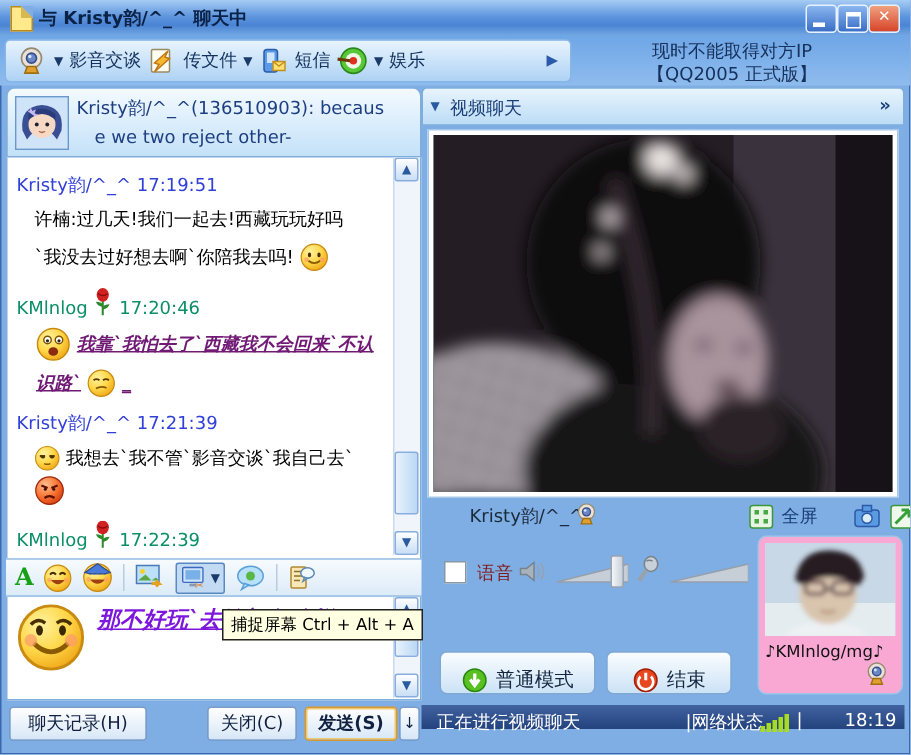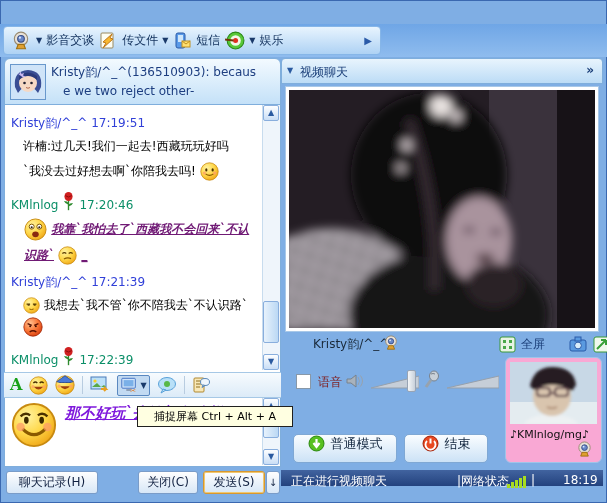--- a/index.html
+++ b/index.html
@@ -57,27 +57,27 @@
   .vsep{width:1px;height:18px;background:#B8CCE0;}
   .capbtn{display:flex;align-items:center;background:#C2DAF2;border:1px solid #5A88C0;border-radius:2px;padding:1px 2px;gap:2px;}
   .a-ico{font-size:16px;font-weight:bold;color:#18A018;font-family:"DejaVu Serif",serif;line-height:16px;}
   
   .inputarea{position:absolute;left:4px;top:398px;width:277px;height:69px;background:#fff;box-sizing:border-box;
     border:1px solid #7FAEDC;border-top:none;overflow:hidden;}
   .in-flow{position:absolute;left:0;top:0;width:256px;padding:4px;box-sizing:border-box;
     color:#7E17DC;font-size:15px;font-weight:bold;font-style:italic;line-height:22px;}
   .in-flow .bigemo{float:left;margin:0 8px 2px 2px;}
   .in-flow .ptxt{text-decoration:underline;}
-  .tooltip{position:absolute;left:137px;top:406px;background:#FFFFE1;border:1px solid #202020;
-    font-size:11px;color:#000;padding:2px 16px;white-space:nowrap;font-style:normal;font-weight:normal;z-index:30;}
+  .tooltip{position:absolute;left:148px;top:406px;background:#FFFFE1;border:1px solid #202020;
+    font-size:11px;color:#000;padding:2px 5px;white-space:nowrap;font-style:normal;font-weight:normal;z-index:30;}
   
   .xpbtn{position:absolute;top:471px;height:23px;border:1px solid #7A9CC8;border-radius:3px;
     background:linear-gradient(180deg,#FEFEFE,#D7E7F7);font-size:12px;color:#102040;
     text-align:center;line-height:21px;box-sizing:border-box;font-family:"DejaVu Sans",sans-serif;}
-  .xpbtn.default{border:1px solid #D89830;box-shadow:0 0 0 1px #F0C870 inset;}
+  .xpbtn.default{border:1px solid #D89830;box-shadow:0 0 0 1px #F0C870 inset;font-weight:bold;}
   
   .vheader{position:absolute;left:281px;top:58px;width:322px;height:26px;box-sizing:border-box;
     border:1px solid #7FAEDC;border-radius:4px 4px 0 0;
     background:linear-gradient(180deg,#E8F4FD,#BCDCF6);}
   .vheader .vtitle{position:absolute;left:18px;top:5px;font-size:12px;color:#1A3E78;text-align:right;}
   .vheader .collapse{position:absolute;left:5px;top:7px;font-size:8px;color:#2A5AA0;}
   .vheader .more{position:absolute;right:8px;top:4px;font-size:12px;font-weight:bold;color:#1A3E78;}
   .vframe{position:absolute;left:285px;top:86px;width:314px;height:246px;background:#fff;
     border:1px solid #A8C8E8;box-sizing:border-box;}
   .vfeed{position:absolute;left:3px;top:3px;width:306px;height:238px;background:#241d24;overflow:hidden;}
@@ -90,21 +90,21 @@
   .voice-label{position:absolute;left:37px;top:6px;font-size:12px;color:#7f1d1d;}
   .wedge{position:absolute;top:6px;height:15px;}
   .thumbv{position:absolute;top:2px;width:7px;height:20px;border:1px solid #98A4B4;border-radius:2px;
     background:linear-gradient(90deg,#F4F6F8,#C8D0DA);}
   .selfpanel{position:absolute;left:505px;top:357px;width:97px;height:106px;box-sizing:border-box;
     background:#f9a8d4;border:1px solid #A0C4E8;border-radius:6px;}
   .selfphoto{position:absolute;left:4px;top:4px;width:87px;height:62px;background:#CFDDE8;overflow:hidden;}
   .selflabel{position:absolute;left:4px;top:70px;font-size:11px;color:#111;}
   .modebtn{position:absolute;top:434px;height:29px;border:1px solid #7FA8D4;border-radius:5px;
     background:linear-gradient(180deg,#FAFDFF,#CCE2F6);font-size:13px;color:#12263E;
-    display:flex;align-items:flex-start;justify-content:center;gap:6px;box-sizing:border-box;}
+    display:flex;align-items:flex-end;justify-content:center;gap:6px;box-sizing:border-box;}
   
   .statusbar{position:absolute;left:281px;top:470px;width:322px;height:16px;
     background:linear-gradient(180deg,#41639F,#23427E);color:#fff;font-size:12px;}
   .statusbar .st{position:absolute;left:10px;top:3px;}
   .statusbar .nw{position:absolute;left:176px;top:3px;}
   .statusbar .sep2{position:absolute;left:250px;top:3px;}
   .statusbar .tm{position:absolute;left:282px;top:3px;}
   .sigbars{position:absolute;left:226px;top:6px;width:20px;height:12px;}
   .sigbars i{position:absolute;bottom:0;width:3px;background:#A8DC20;}
 </style>
@@ -175,20 +175,31 @@
       <circle cx="9" cy="7" r="6" fill="#E8E2D8" stroke="#988A70"></circle>
       <circle cx="9" cy="7" r="3" fill="#6A88C8" stroke="#384E88"></circle>
       <circle cx="8" cy="6" r="1" fill="#D8E8FF"></circle>
       <path d="M5 16 h8 l-1.5 -4 h-5 z" fill="#E0A030" stroke="#A07010"></path>
     </symbol>
   </defs>
 </svg>
 
 <div class="win">
 
+  <div class="titlebar">
+    <span class="note-ico"></span>
+    <span class="title-text">与 Kristy韵/^_^ 聊天中</span>
+    <span class="winbtn" style="right:49px">
+        <span class="minbar"></span>
+      </span>
+    <span class="winbtn" style="right:28px">
+        <span class="maxbox"></span>
+      </span>
+    <span class="winbtn close" style="right:7px">✕</span>
+  </div>
 
   <div class="toolbar">
     <div class="toolband">
       <svg width="22" height="20" viewBox="0 0 18 18">
           <use href="#e-webcam"></use>
         </svg>
       <span class="dd">▼</span>
       <span class="tool-label">影音交谈</span>
       <svg width="20" height="20" viewBox="0 0 20 20">
         <rect x="3" y="2" width="12" height="15" rx="1" fill="#FDFDF2" stroke="#9A8A60"></rect>
@@ -206,20 +217,24 @@
       <svg width="21" height="21" viewBox="0 0 20 20">
         <circle cx="11" cy="10" r="8" fill="#58C838" stroke="#2A8818"></circle>
         <circle cx="11" cy="10" r="5" fill="#EFF8E8"></circle>
         <circle cx="11" cy="10" r="2.4" fill="#E03020"></circle>
         <path d="M1 9 l8 1" stroke="#703808" stroke-width="2"></path>
       </svg>
       <span class="dd">▼</span>
       <span class="tool-label">娱乐</span>
       <span class="tool-more">▶</span>
     </div>
+    <div class="ipinfo">
+      <div>现时不能取得对方IP</div>
+      <div>【QQ2005 正式版】</div>
+    </div>
   </div>
 
   <div class="peer-header">
     <svg class="avatar" viewBox="0 0 34 34">
       <rect width="34" height="34" fill="#CFE4F8"></rect>
       <path d="M4 22 q-2 -16 13 -17 q15 1 13 17 l-3 6 q-10 -14 -20 0 z" fill="#3A4E94"></path>
       <circle cx="17" cy="18" r="9" fill="#F6D9C4"></circle>
       <path d="M8 15 q9 -8 18 0 l0 -4 q-9 -7 -18 0 z" fill="#2A3A7A"></path>
       <circle cx="13.5" cy="18" r="1.3" fill="#202030"></circle>
         <circle cx="20.5" cy="18" r="1.3" fill="#202030"></circle>
@@ -257,21 +272,21 @@
         <svg class="emo" width="19" height="19">
             <use href="#e-smirk"></use>
           </svg>
         <span class="ptxt">_</span>
       </div>
       <div class="mh">Kristy韵/^_^ 17:21:39</div>
       <div class="mt">
         <svg class="emo" width="17" height="17">
             <use href="#e-shy"></use>
           </svg>
-        <span>我想去`我不管`你不陪我去`不认识路`</span>
+        <span>我想去`我不管`影音交谈`我自己去`</span>
         <svg class="emo" width="20" height="20">
             <use href="#e-angry"></use>
           </svg>
       </div>
       <div class="mg">
         <span>KMlnlog</span>
         <svg width="13" height="20">
             <use href="#e-rose"></use>
           </svg>
         <span>17:22:39</span>

